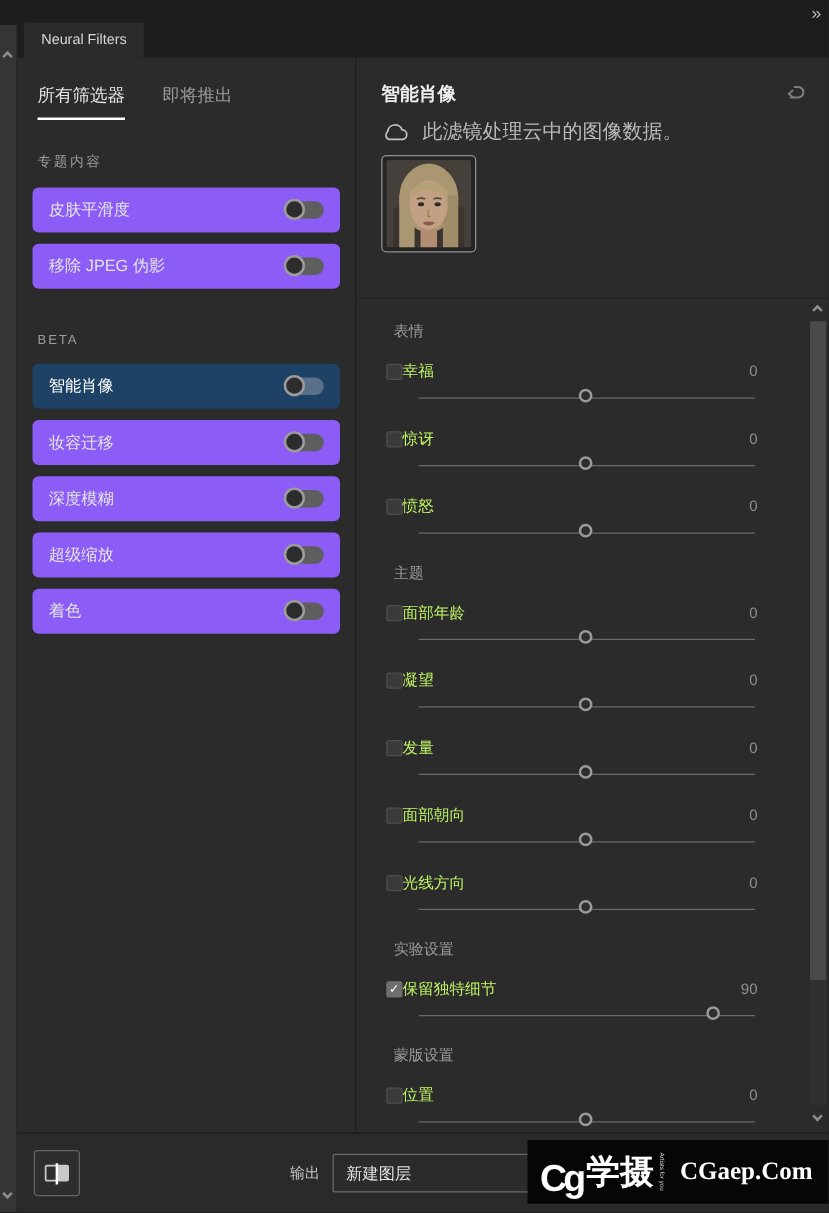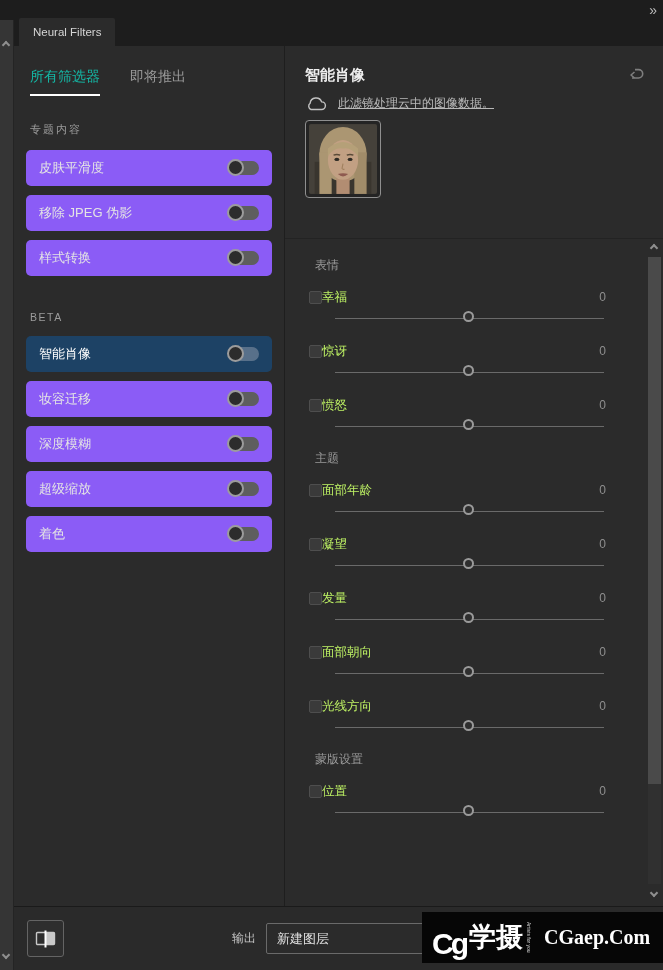--- a/index.html
+++ b/index.html
@@ -21,21 +21,21 @@
   .tab { position:absolute; left:5px; top:18px; height:28px; padding:0 14px; background:#2b2b2b; color:#d6d6d6; font-size:11.5px; display:flex; align-items:center; border-radius:2px 2px 0 0; }
   .panel-menu { position:absolute; right:8px; top:2px; color:#bdbdbd; font-size:14px; letter-spacing:-2px; cursor:default; }
 
   .main { flex:1; display:flex; min-height:0; }
 
   
   .filters-panel { width:271px; flex:none; background:#2b2b2b; border-right:1px solid #1e1e1e; padding-top:22px; overflow:hidden; }
   .f-tabs { display:flex; gap:30px; padding-left:16px; }
   .f-tab { font-size:14px; color:#9a9a9a; cursor:pointer; }
   .f-tab .lbl { display:block; padding-bottom:6px; }
-  .f-tab.active { color:#14b8a6; }
+  .f-tab.active { color:#e5e5e5; }
   .f-tab .bar { height:2px; background:transparent; margin-top:2px; }
   .f-tab.active .bar { background:#ffffff; }
 
   .section-header { padding:26px 16px 13px 16px; font-size:11px; color:#9c9c9c; letter-spacing:2px; }
   .section-header.latin { letter-spacing:1.5px; font-size:10.5px; }
 
   .filter-item { margin:0 12px 9px 12px; height:36px; background:#8b5cf6; border-radius:5px; display:flex; align-items:center; padding:0 13px; cursor:pointer; }
   .filter-item .f-label { font-size:13px; color:#e4e4e4; }
   .filter-item.selected { background:#1d4265; }
   .filter-item.selected .f-label { color:#ffffff; }
@@ -43,21 +43,21 @@
   .toggle { margin-left:auto; position:relative; width:30px; height:14px; border-radius:7px; background:#5e5e5e; flex:none; cursor:pointer; }
   .filter-item.selected .toggle { background:#58708a; }
   .toggle .knob { position:absolute; left:-2px; top:-2px; width:17px; height:17px; border-radius:50%; background:#2c2c2c; border:2px solid #9c9c9c; }
 
   
   .detail-panel { flex:1; display:flex; flex-direction:column; min-width:0; background:#2b2b2b; }
   .detail-header { flex:none; height:192px; padding:20px 20px 0 20px; position:relative; }
   .d-title { font-size:15px; font-weight:bold; color:#ededed; }
   .reset-btn { position:absolute; right:18px; top:22px; cursor:pointer; }
   .cloud-row { display:flex; align-items:center; gap:10px; margin-top:10px; }
-  .cloud-note { font-size:12px; color:#b9b9b9;text-decoration:underline; }
+  .cloud-note { font-size:16px; color:#b9b9b9; }
   .face-label { margin-top:14px; font-size:12px; color:#c9c9c9; }
   .face-thumb { margin-top:8px; width:76px; height:78px; border:1px solid #8f8f8f; border-radius:4px; padding:3px; background:#242424; cursor:pointer; }
   .face-thumb svg { display:block; width:100%; height:100%; border-radius:2px; }
 
   .detail-scroll { flex:1; position:relative; border-top:1px solid #232323; overflow:hidden; padding:16px 0 0 24px; }
 
   .g-header { font-size:12px; color:#9a9a9a; margin:2px 0 14px 6px; }
   .s-group { margin-bottom:4px; }
   .s-row { margin-bottom:23px; }
   .s-top { display:flex; align-items:center; height:18px; }
@@ -132,26 +132,20 @@
     </span>
   </div>
 
   <div class="filter-item">
     <span class="f-label">移除 JPEG 伪影</span>
     <span class="toggle">
       <span class="knob"></span>
     </span>
   </div>
 
-  <div class="filter-item">
-    <span class="f-label">样式转换</span>
-    <span class="toggle">
-      <span class="knob"></span>
-    </span>
-  </div>
 </div>
   </div>
 
   <div>
     <div class="section-header latin">BETA</div>
     <div>
   <div class="filter-item selected">
     <span class="f-label">智能肖像</span>
     <span class="toggle">
       <span class="knob"></span>
@@ -319,20 +313,35 @@
       <span class="s-label">光线方向</span>
       <span class="s-value">0</span>
     </div>
     <div class="s-track">
       <span class="s-handle" style="left: 50%;"></span>
     </div>
   </div>
 </div>
   </div>
 
+  <div class="s-group">
+    <div class="g-header">实验设置</div>
+    <div>
+  <div class="s-row">
+    <div class="s-top">
+      <span class="checkbox checked">✓</span>
+      <span class="s-label">保留独特细节</span>
+      <span class="s-value">90</span>
+    </div>
+    <div class="s-track">
+      <span class="s-handle" style="left: 88%;"></span>
+    </div>
+  </div>
+</div>
+  </div>
 
   <div class="s-group">
     <div class="g-header">蒙版设置</div>
     <div>
   <div class="s-row">
     <div class="s-top">
       <span class="checkbox"></span>
       <span class="s-label">位置</span>
       <span class="s-value">0</span>
     </div>

